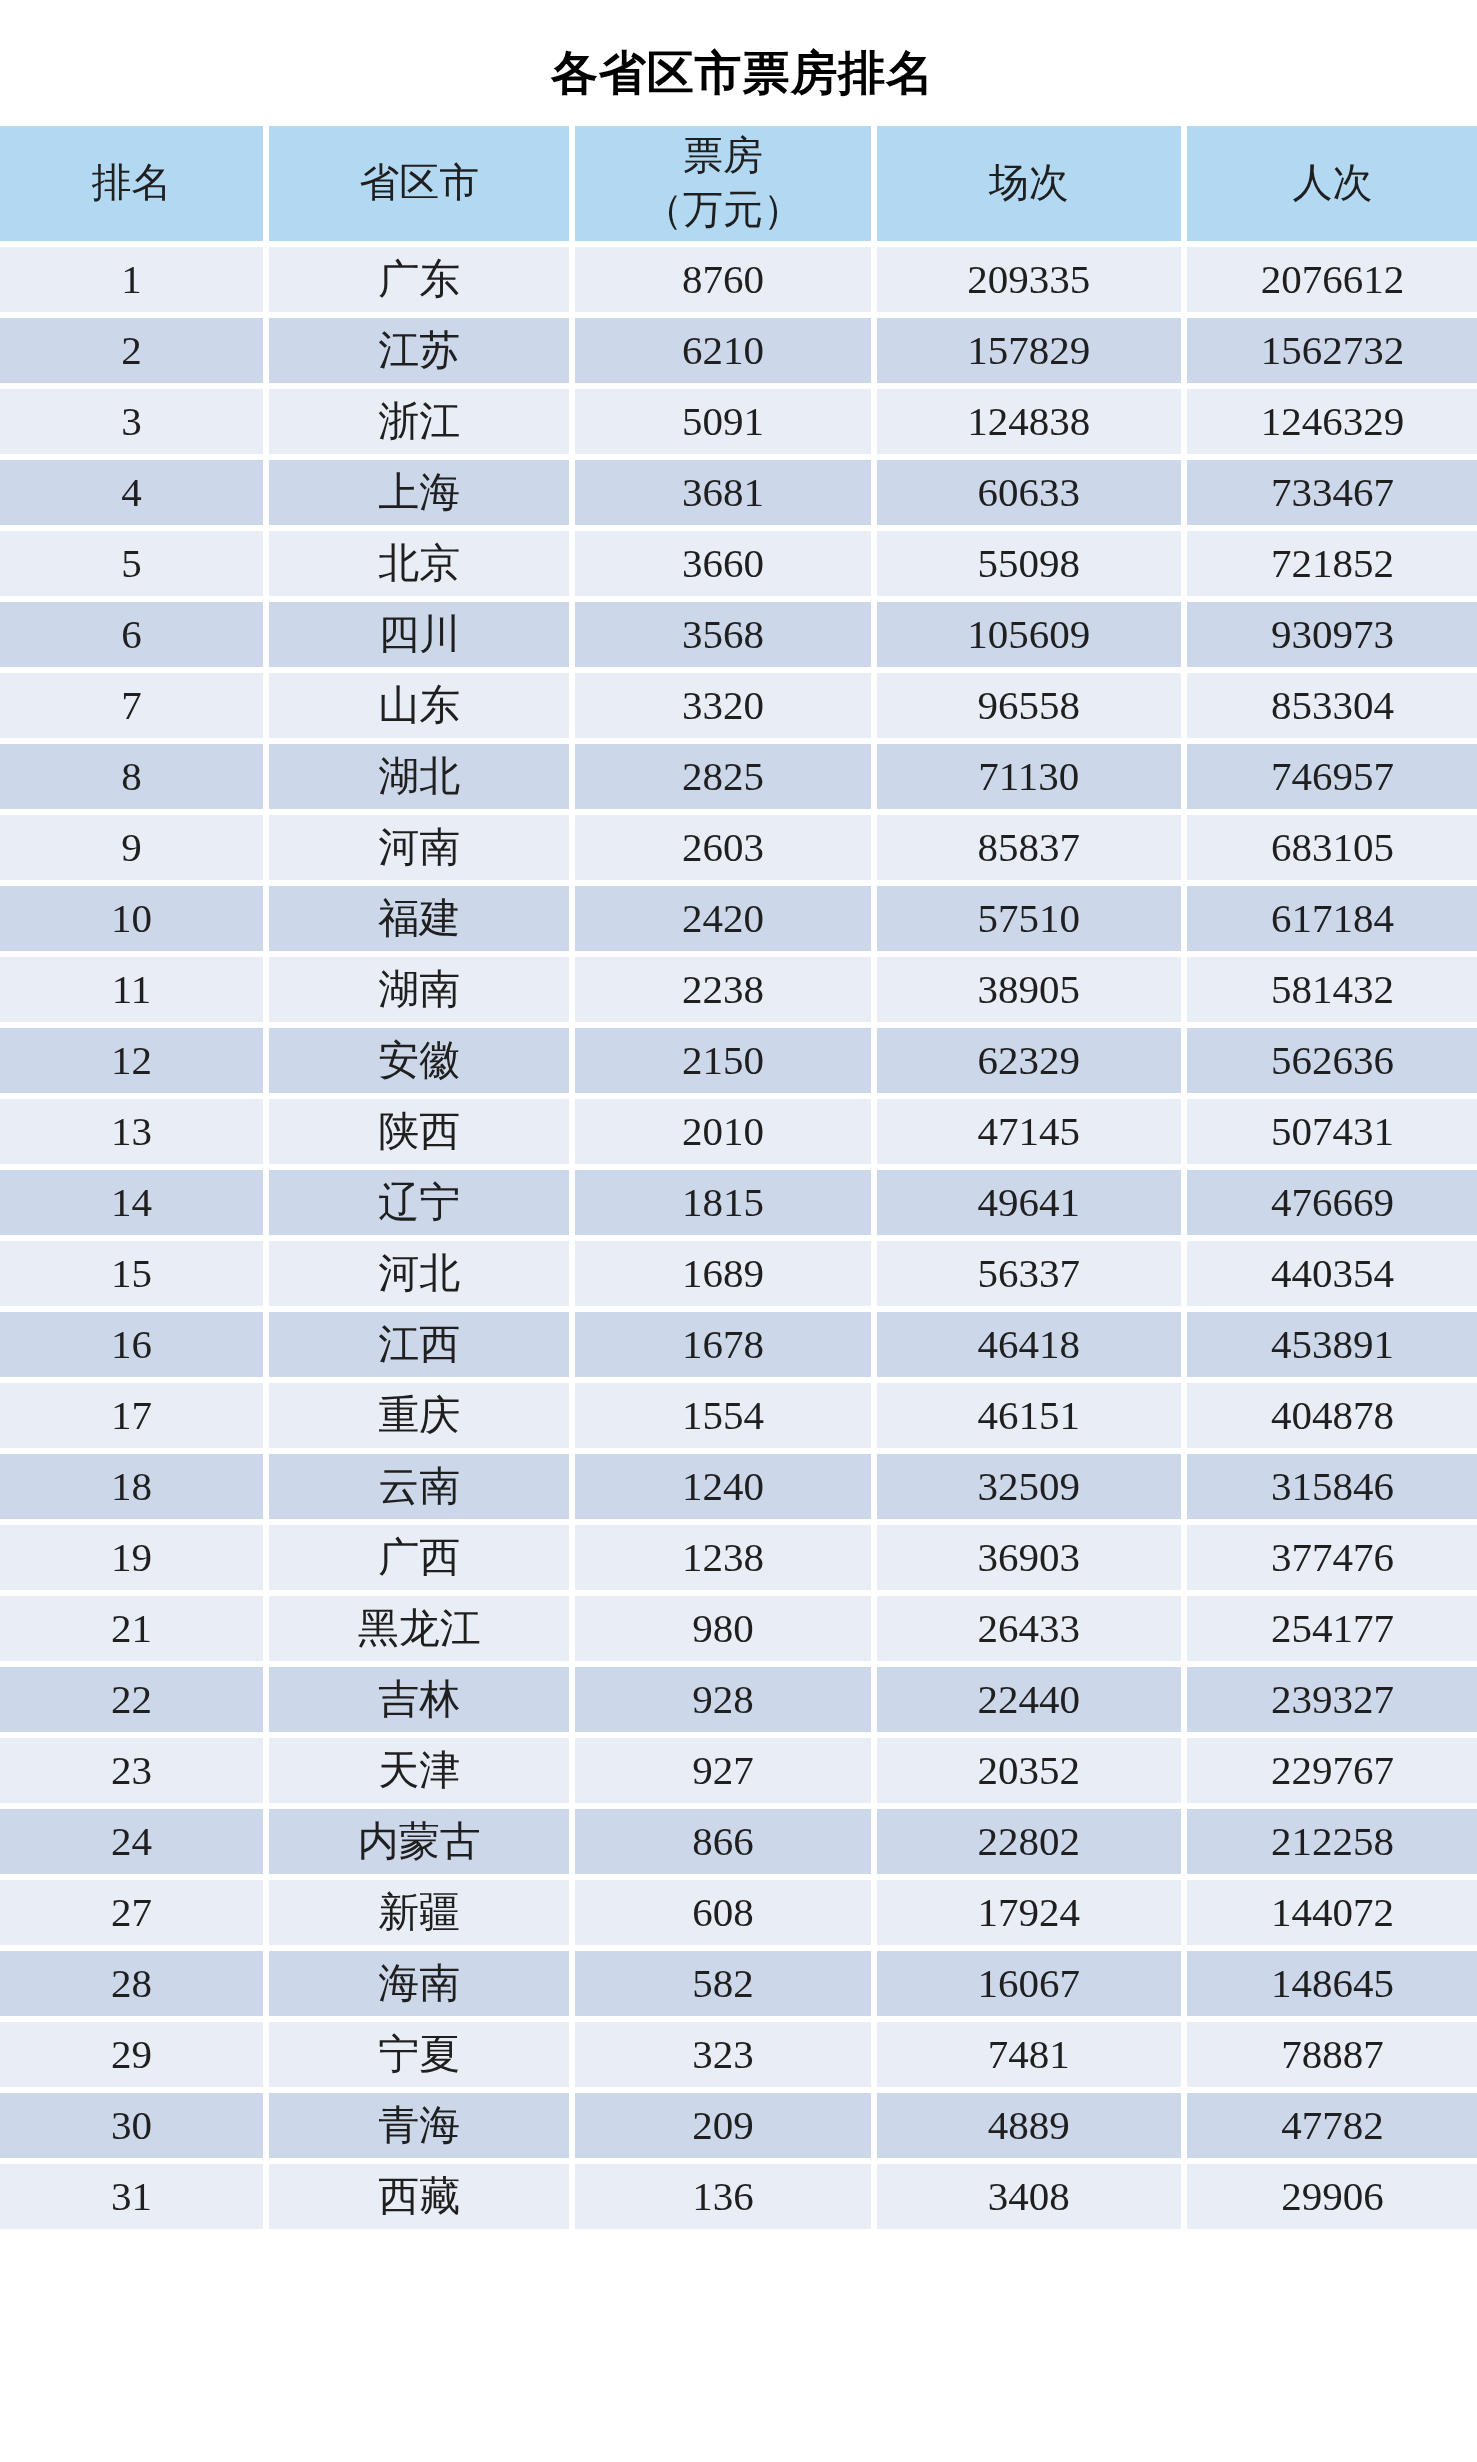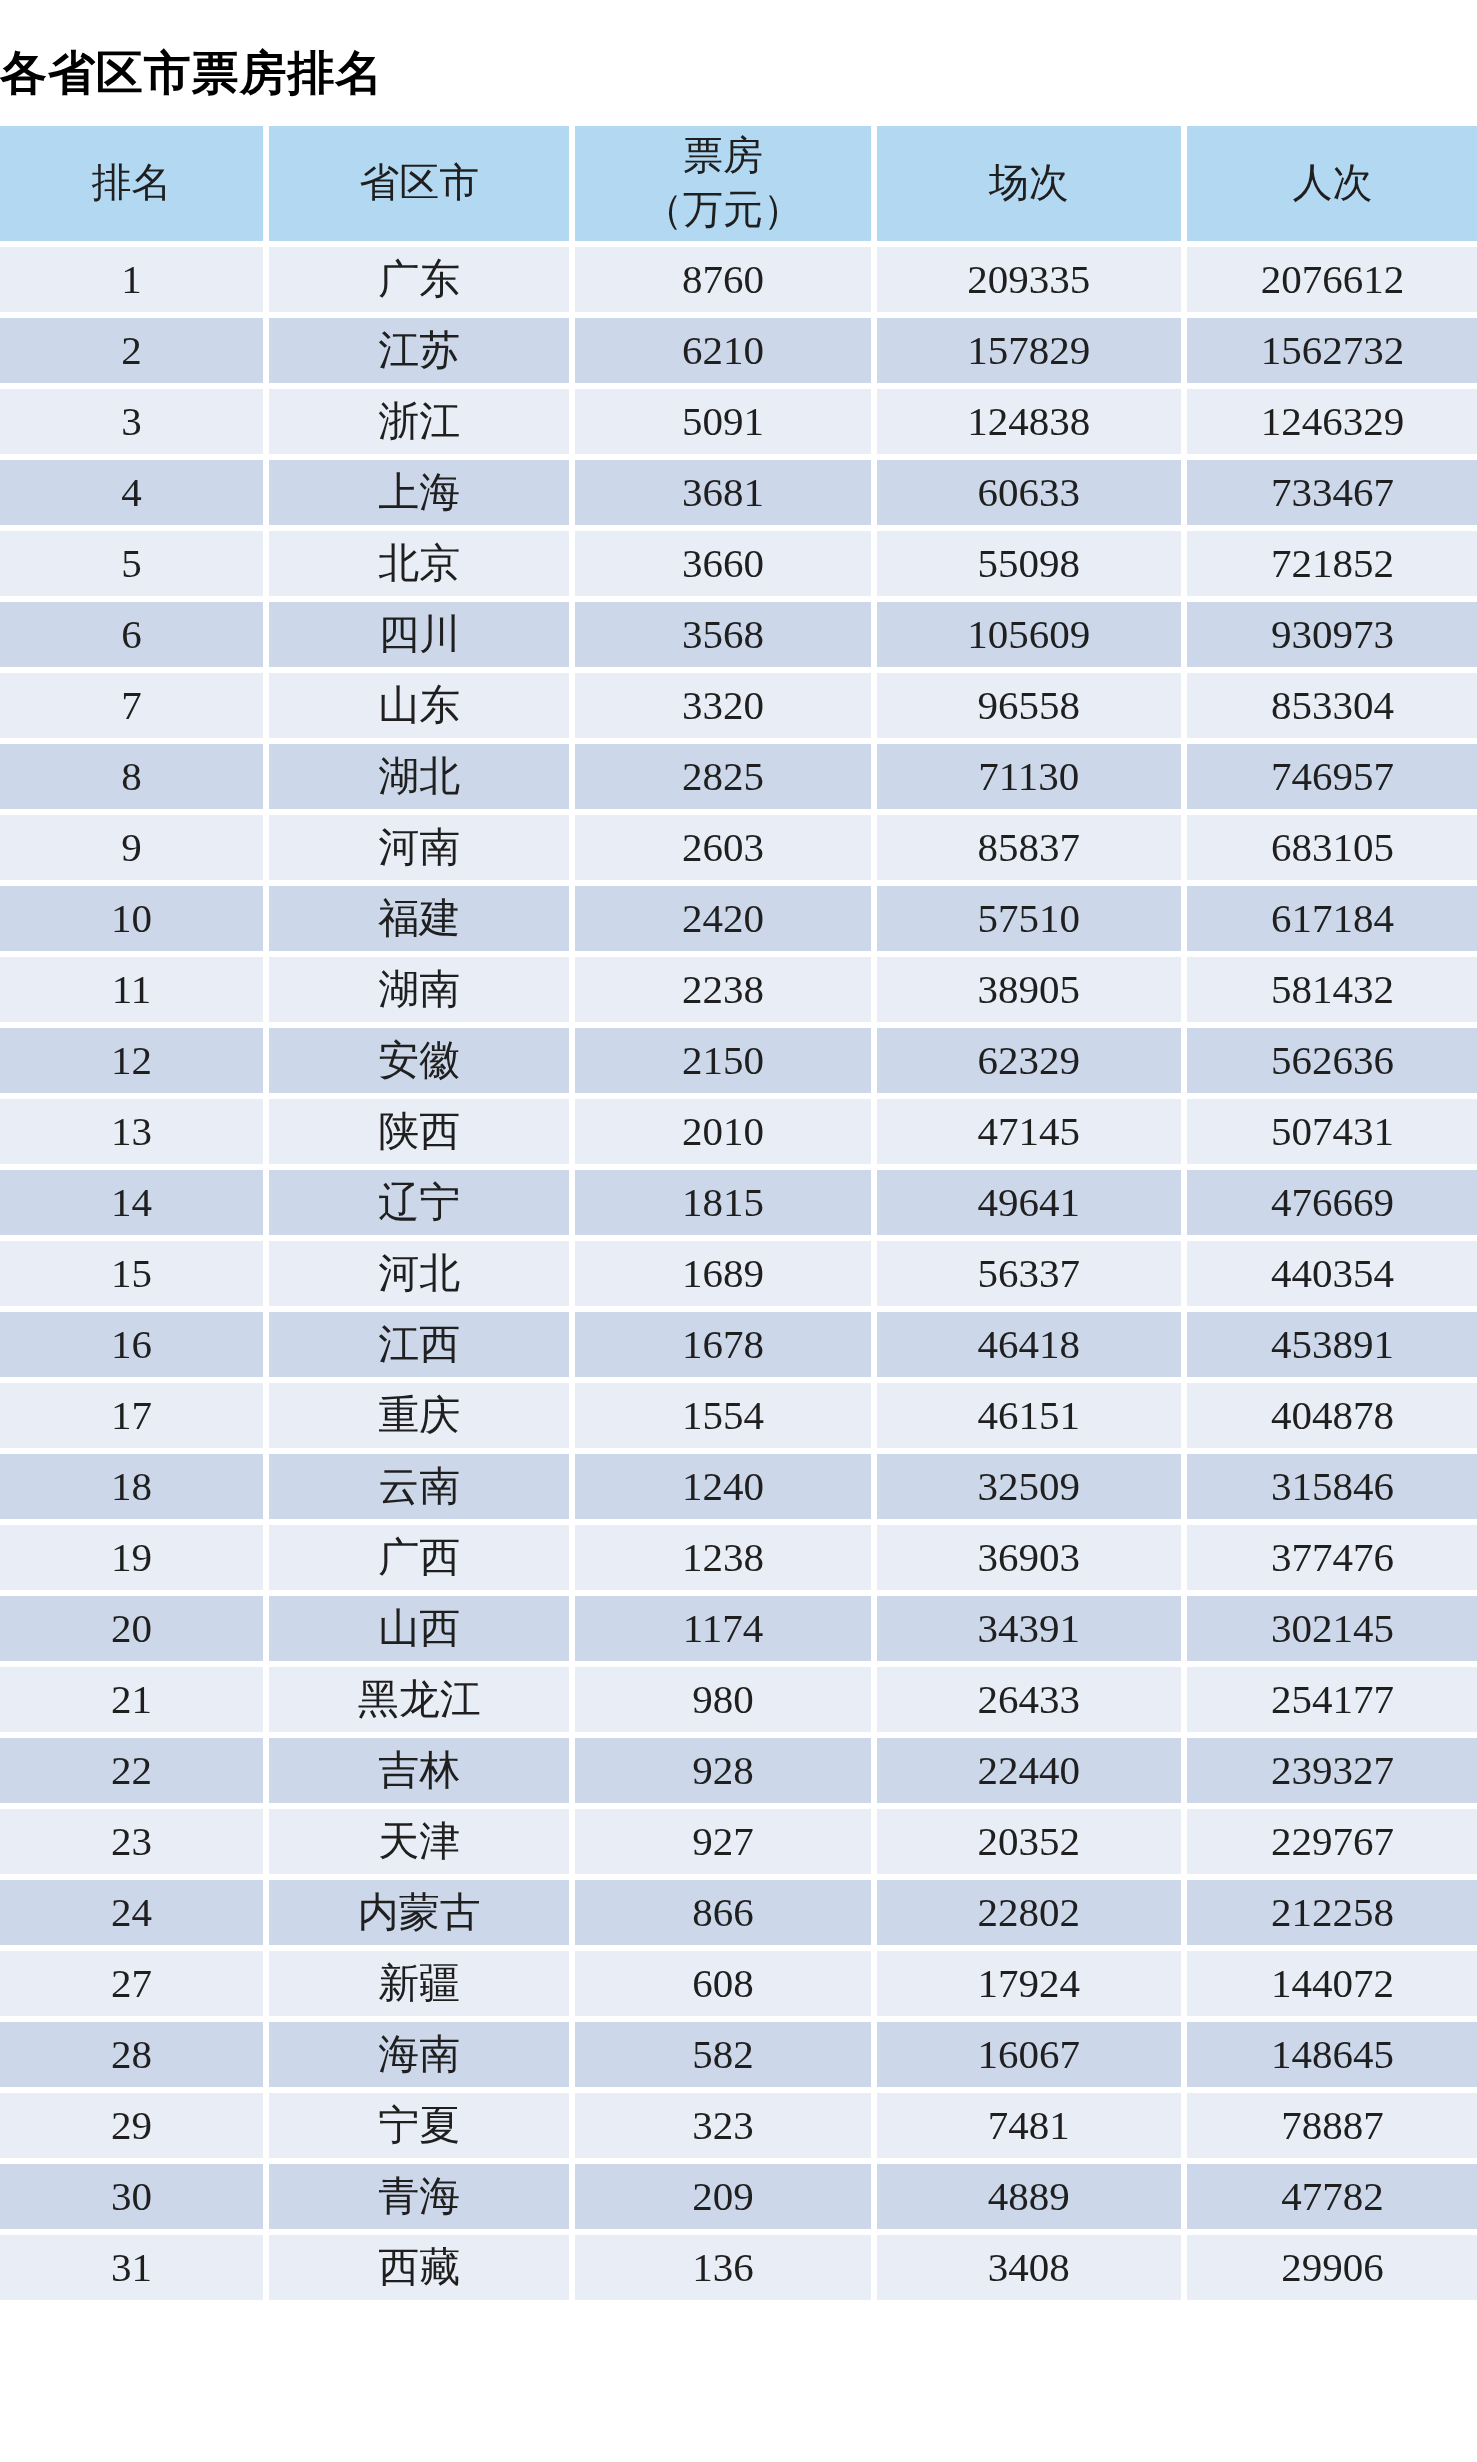--- a/index.html
+++ b/index.html
@@ -13,21 +13,22 @@
   *{box-sizing:border-box;}
   html,body{margin:0;padding:0;}
   body{
     width:1477px;height:2462px;
     background:#fff;
     overflow:hidden;
     font-family:"Liberation Serif","DejaVu Serif",serif;
     color:var(--text-color);
   }
   .page-title{
-    margin:47px 0 0 0;
+    margin:47px 0 0 8px;
+    text-align:center;
     font-family:"Liberation Sans","DejaVu Sans",sans-serif;
     font-weight:700;
     font-size:47px;
     line-height:1.1;
     color:var(--title-color);
     letter-spacing:0.9px;
   }
   table.ranking{
     width:1490px;
     margin:21px 0 0 -6px;
@@ -222,27 +223,20 @@
         <td>32509</td>
         <td>315846</td>
       </tr>
       <tr class="odd">
         <td>19</td>
         <td>广西</td>
         <td>1238</td>
         <td>36903</td>
         <td>377476</td>
       </tr>
-      <tr class="even">
-        <td>20</td>
-        <td>山西</td>
-        <td>1174</td>
-        <td>34391</td>
-        <td>302145</td>
-      </tr>
       <tr class="odd">
         <td>21</td>
         <td>黑龙江</td>
         <td>980</td>
         <td>26433</td>
         <td>254177</td>
       </tr>
       <tr class="even">
         <td>22</td>
         <td>吉林</td>

